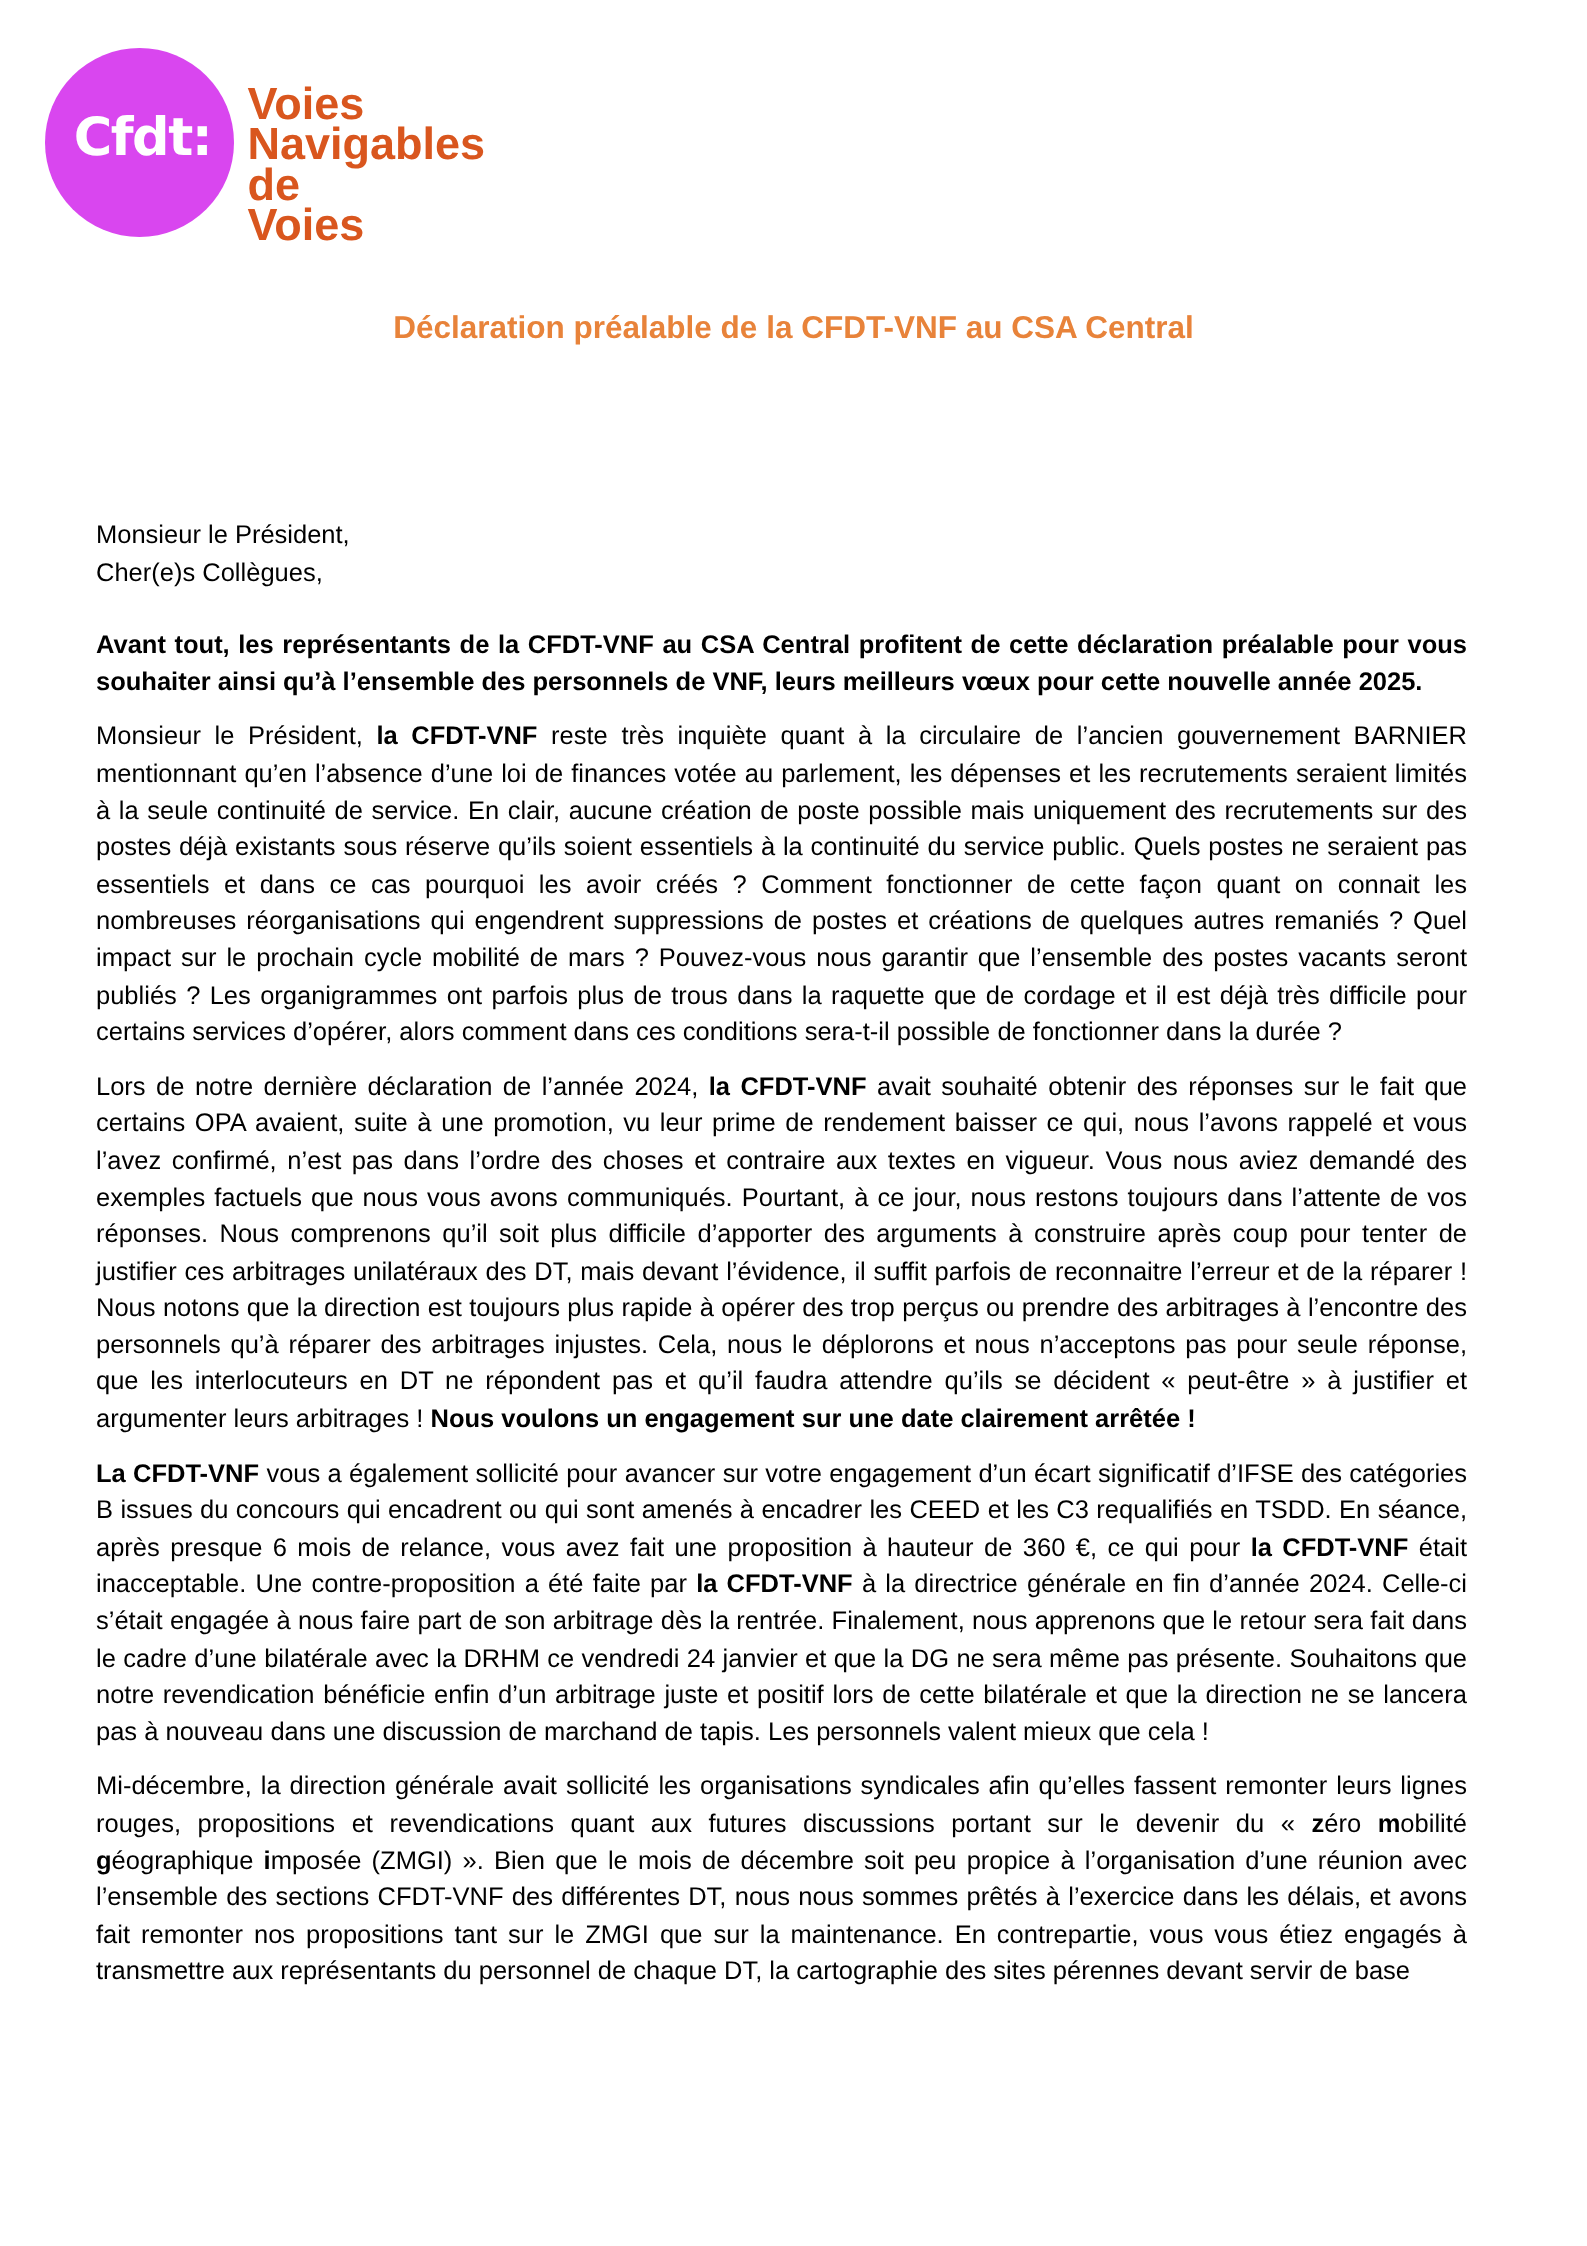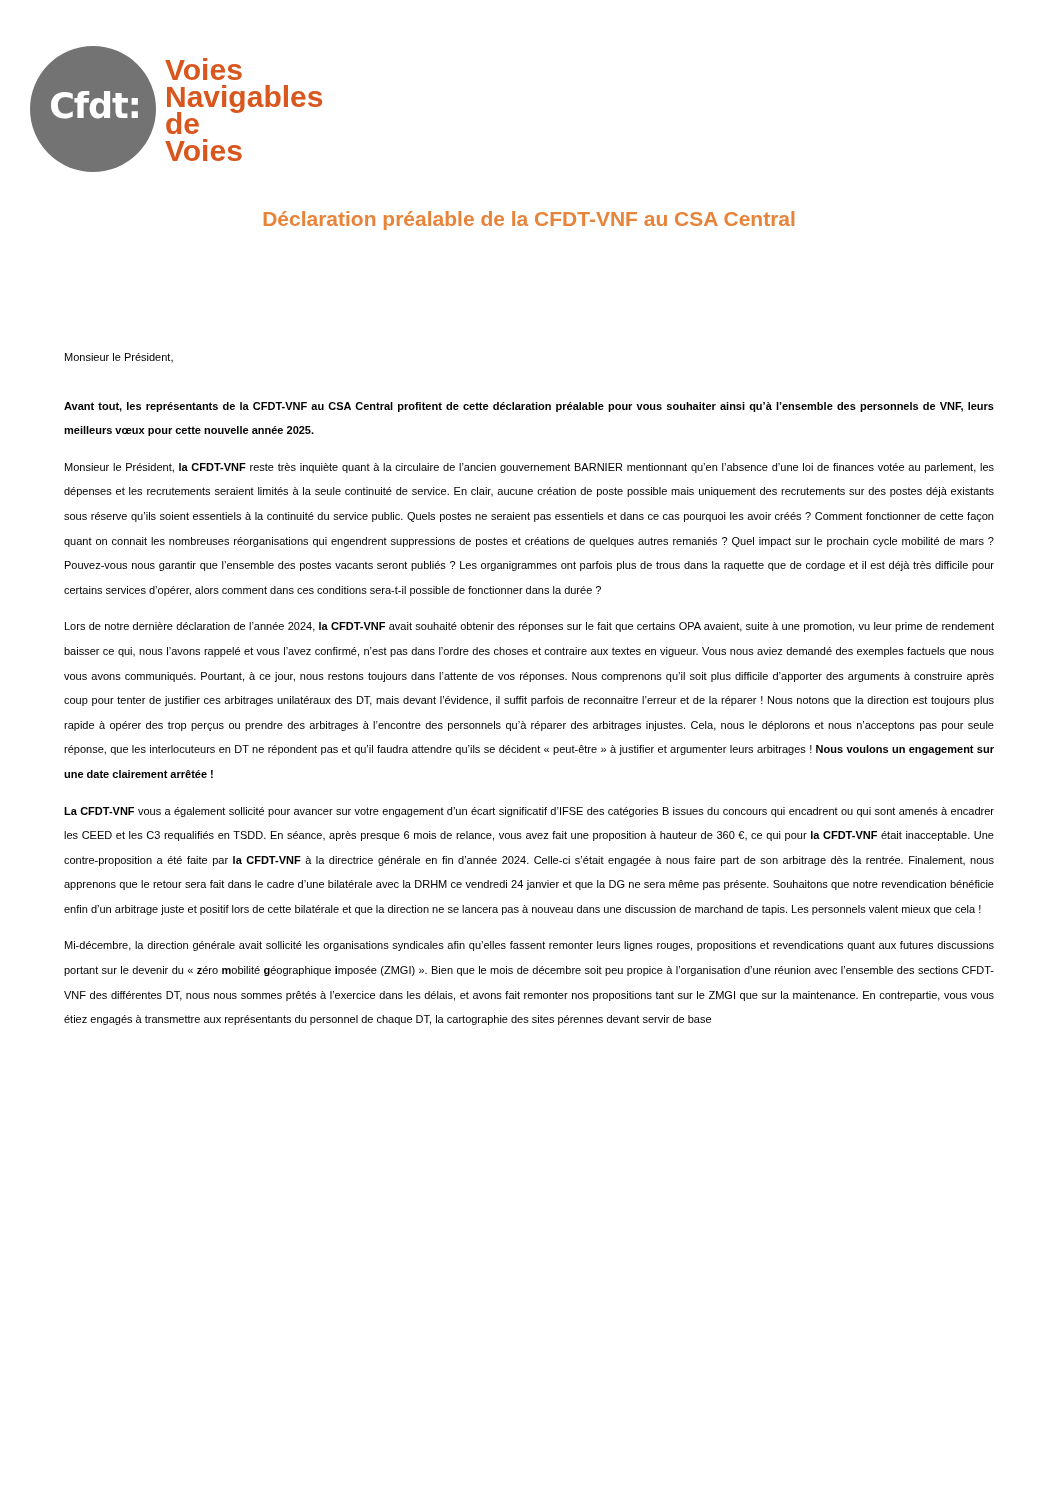--- a/index.html
+++ b/index.html
@@ -1,33 +1,33 @@
 <!DOCTYPE html>
 <html><head>
 <meta charset="utf-8">
 <style>
   html, body { margin: 0; padding: 0; background: #ffffff; }
   body { width: 1058px; height: 1497px; position: relative; overflow: hidden;
          font-family: "Liberation Sans", sans-serif; color: #000; }
   .logo { position: absolute; left: 30px; top: 32px; width: 300px; height: 125px; }
-  .logo-circle { position: absolute; left: 0; top: 14px; width: 126px; height: 126px;
-                 border-radius: 50%; background: #737373; }
+  .logo-circle { position: absolute; left: 0; top: 0; width: 126px; height: 126px;
+                 border-radius: 50%; background: #d946ef; }
   .logo-mark { position: absolute; left: 5px; top: 40px; width: 120px; text-align: center;
                color: #fff; font-family: "DejaVu Sans", sans-serif; font-weight: bold;
                font-size: 35px; letter-spacing: -1px; }
   .logo-text { position: absolute; left: 135px; top: 24px; color: #d9561e;
                font-family: "Liberation Sans", sans-serif; font-weight: bold;
                font-size: 30px; line-height: 27px; }
   .title { position: absolute; left: 0; top: 202px; width: 1058px; text-align: center;
            color: #e8833a; font-family: "Liberation Sans", sans-serif; font-weight: bold;
            font-size: 21px; line-height: 34px; }
   .content { position: absolute; left: 64px; top: 345px; width: 930px;
-             font-family: "Liberation Sans", sans-serif; font-size: 11px; line-height: 24.6px; }
+             font-family: "Liberation Sans", sans-serif; font-size: 17px; line-height: 24.6px; }
   .salut { margin: 0; }
-  .para { margin: 0 0 12px 0; text-align: justify; }
+  .para { margin: 0 16px 12px 0; text-align: justify; }
   .first { margin-top: 24px; }
   b { font-weight: bold; }
 </style>
 </head>
 <body>
 
 <div class="logo">
   <div class="logo-circle">
     <div class="logo-mark">Cfdt:</div>
   </div>
@@ -37,20 +37,21 @@
     <div>Voies</div>
   </div>
 </div>
 
 <div class="title">
   <div>Déclaration préalable de la CFDT-VNF au CSA Central</div>
 </div>
 
 <div class="content">
   <p class="salut">Monsieur le Président,</p>
+  <p class="salut">Cher(e)s Collègues,</p>
 
   <p class="para first"><b>Avant tout, les représentants de la CFDT-VNF au CSA Central profitent de cette déclaration préalable pour vous souhaiter ainsi qu’à l’ensemble des personnels de VNF, leurs meilleurs vœux pour cette nouvelle année 2025.</b></p>
 
   <p class="para"><span>Monsieur le Président, </span><b>la CFDT-VNF</b><span> reste très inquiète quant à la circulaire de l’ancien gouvernement BARNIER mentionnant qu’en l’absence d’une loi de finances votée au parlement, les dépenses et les recrutements seraient limités à la seule continuité de service. En clair, aucune création de poste possible mais uniquement des recrutements sur des postes déjà existants sous réserve qu’ils soient essentiels à la continuité du service public. Quels postes ne seraient pas essentiels et dans ce cas pourquoi les avoir créés ? Comment fonctionner de cette façon quant on connait les nombreuses réorganisations qui engendrent suppressions de postes et créations de quelques autres remaniés ? Quel impact sur le prochain cycle mobilité de mars ? Pouvez-vous nous garantir que l’ensemble des postes vacants seront publiés ? Les organigrammes ont parfois plus de trous dans la raquette que de cordage et il est déjà très difficile pour certains services d’opérer, alors comment dans ces conditions sera-t-il possible de fonctionner dans la durée ?</span></p>
 
   <p class="para"><span>Lors de notre dernière déclaration de l’année 2024, </span><b>la CFDT-VNF</b><span> avait souhaité obtenir des réponses sur le fait que certains OPA avaient, suite à une promotion, vu leur prime de rendement baisser ce qui, nous l’avons rappelé et vous l’avez confirmé, n’est pas dans l’ordre des choses et contraire aux textes en vigueur. Vous nous aviez demandé des exemples factuels que nous vous avons communiqués. Pourtant, à ce jour, nous restons toujours dans l’attente de vos réponses. Nous comprenons qu’il soit plus difficile d’apporter des arguments à construire après coup pour tenter de justifier ces arbitrages unilatéraux des DT, mais devant l’évidence, il suffit parfois de reconnaitre l’erreur et de la réparer ! Nous notons que la direction est toujours plus rapide à opérer des trop perçus ou prendre des arbitrages à l’encontre des personnels qu’à réparer des arbitrages injustes. Cela, nous le déplorons et nous n’acceptons pas pour seule réponse, que les interlocuteurs en DT ne répondent pas et qu’il faudra attendre qu’ils se décident « peut-être » à justifier et argumenter leurs arbitrages ! </span><b>Nous voulons un engagement sur une date clairement arrêtée !</b></p>
 
   <p class="para"><b>La CFDT-VNF</b><span> vous a également sollicité pour avancer sur votre engagement d’un écart significatif d’IFSE des catégories B issues du concours qui encadrent ou qui sont amenés à encadrer les CEED et les C3 requalifiés en TSDD.  En séance, après presque 6 mois de relance, vous avez fait une proposition à hauteur de 360 €, ce qui pour </span><b>la CFDT-VNF</b><span> était inacceptable. Une contre-proposition a été faite par </span><b>la CFDT-VNF</b><span> à la directrice générale en fin d’année 2024. Celle-ci s’était engagée à nous faire part de son arbitrage dès la rentrée. Finalement, nous apprenons que le retour sera fait dans le cadre d’une bilatérale avec la DRHM ce vendredi 24 janvier et que la DG ne sera même pas présente. Souhaitons que notre revendication bénéficie enfin d’un arbitrage juste et positif lors de cette bilatérale et que la direction ne se lancera pas à nouveau dans une discussion de marchand de tapis. Les personnels valent mieux que cela !</span></p>
 
   <p class="para"><span>Mi-décembre, la direction générale avait sollicité les organisations syndicales afin qu’elles fassent remonter leurs lignes rouges, propositions et revendications quant aux futures discussions portant sur le devenir du « </span><b>z</b><span>éro </span><b>m</b><span>obilité </span><b>g</b><span>éographique </span><b>i</b><span>mposée (ZMGI) ». Bien que le mois de décembre soit peu propice à l’organisation d’une réunion avec l’ensemble des sections CFDT-VNF des différentes DT, nous nous sommes prêtés à l’exercice dans les délais, et avons fait remonter nos propositions tant sur le ZMGI que sur la maintenance. En contrepartie, vous vous étiez engagés à transmettre aux représentants du personnel de chaque DT, la cartographie des sites pérennes devant servir de base</span></p>

